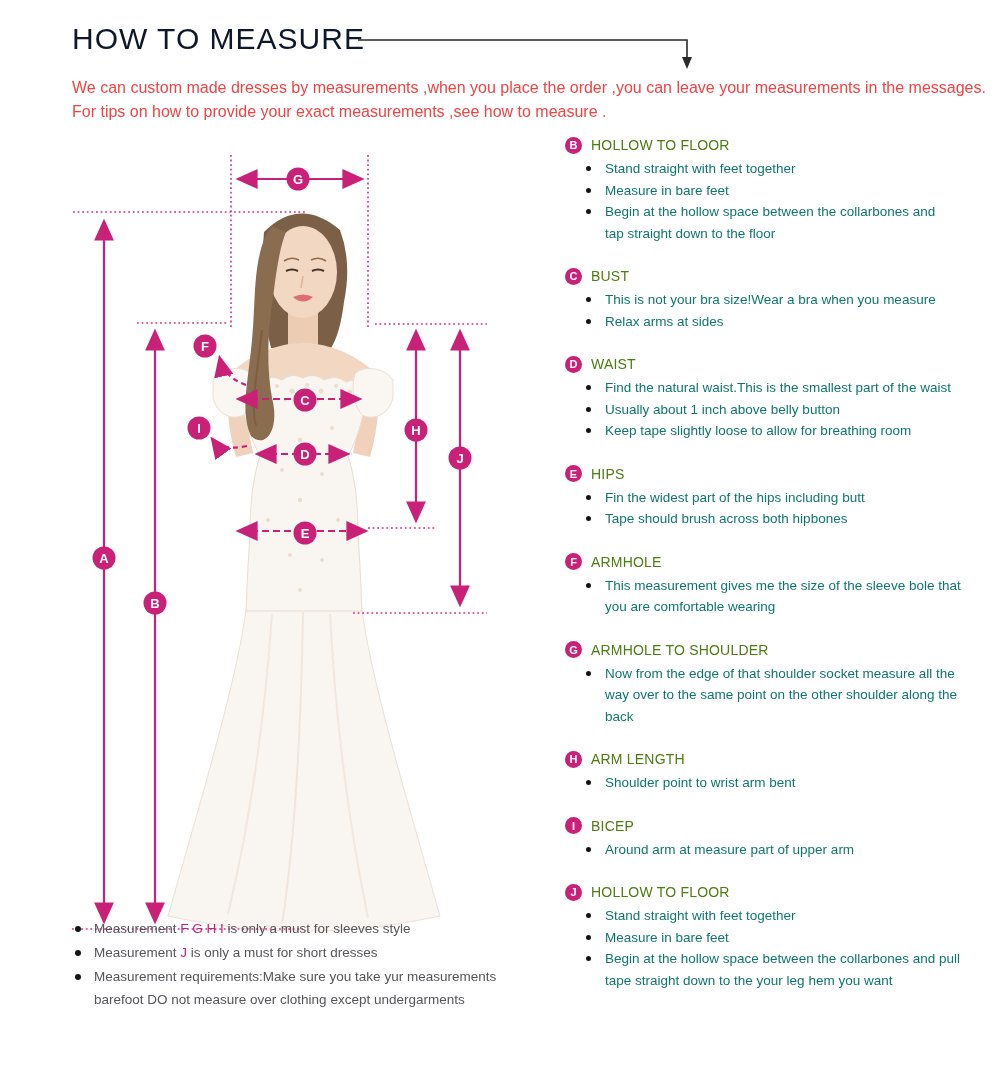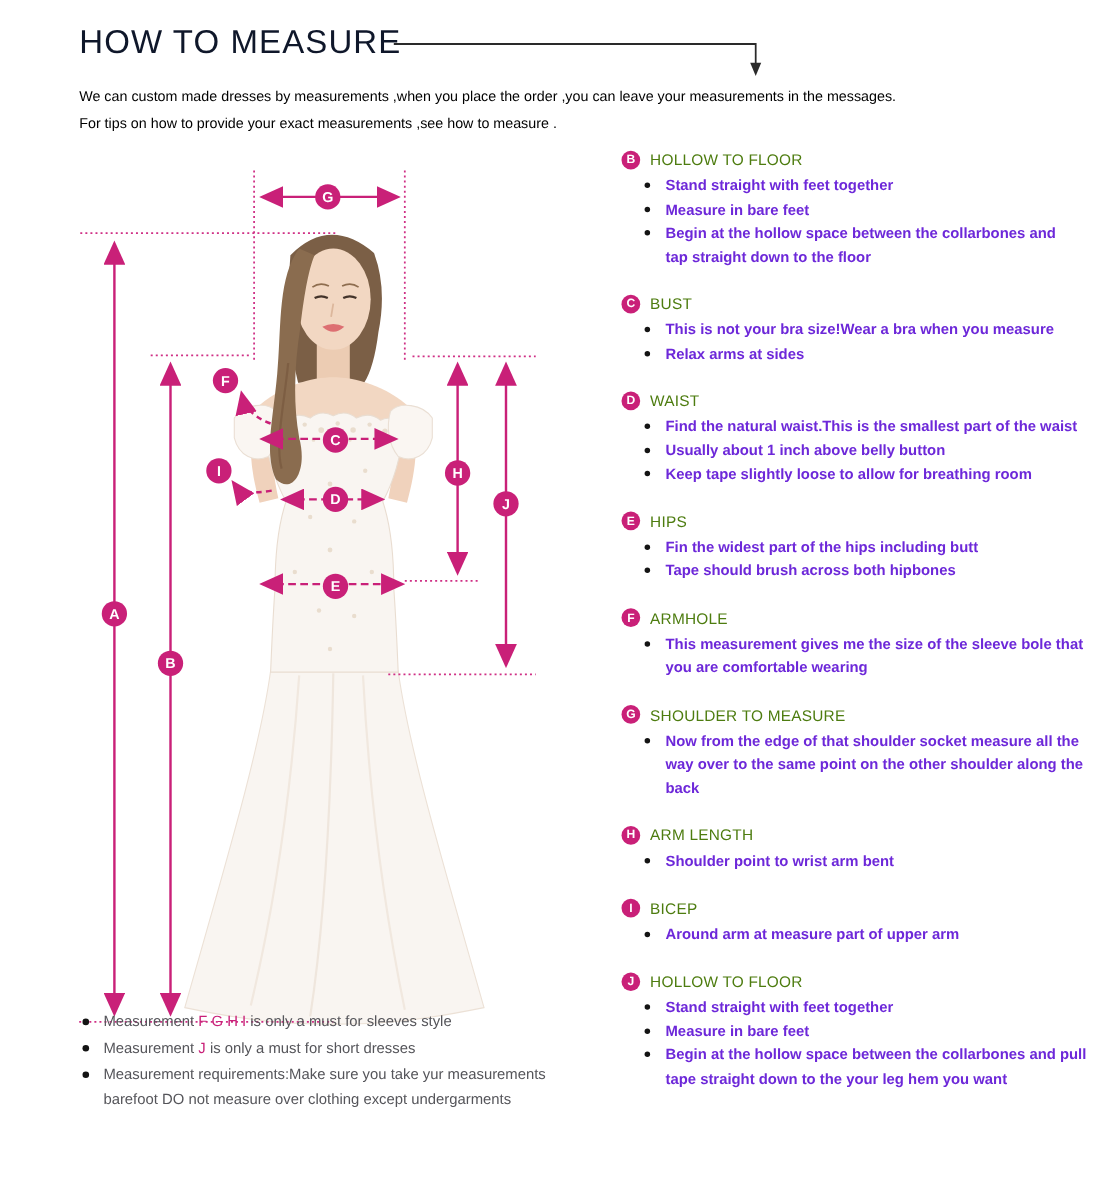--- a/index.html
+++ b/index.html
@@ -5,35 +5,35 @@
   html,body{margin:0;padding:0;}
   body{
     width:1000px;height:1076px;position:relative;background:#ffffff;
     font-family:"Liberation Sans","DejaVu Sans",sans-serif;color:#56565a;overflow:hidden;
   }
   .page-title{
     position:absolute;left:72px;top:22px;font-size:30px;color:#0f172a;
     letter-spacing:1px;font-weight:normal;
   }
   .title-arrow{position:absolute;left:350px;top:28px;}
-  .intro{position:absolute;left:72px;top:76px;font-size:13px;color:#000000;line-height:24px;}
+  .intro{position:absolute;left:72px;top:76px;font-size:16px;color:#ef4444;line-height:24px;}
   .intro p{margin:0;}
   
   .sections{position:absolute;left:565px;top:135px;width:436px;}
   .section{margin-bottom:22px;}
   .sec-head{display:flex;align-items:center;gap:9px;margin-bottom:3px;height:20px;}
   .badge{
     width:17px;height:17px;border-radius:50%;flex:none;
     color:#fff;font-size:11px;font-weight:bold;
     display:flex;align-items:center;justify-content:center;
   }
   .sec-title{font-size:14px;color:#4d7c0f;letter-spacing:.2px;}
   .bullet{display:flex;gap:14px;padding-left:21px;font-size:13.5px;line-height:21.5px;}
   .bullet .dot{width:5px;height:5px;border-radius:50%;background:#141414;margin-top:8px;flex:none;}
-  .btext{white-space:pre-line;color:#6d28d9;font-weight:bold;}
+  .btext{white-space:pre-line;color:#0f766e;}
   
   .notes{position:absolute;left:75px;top:917px;width:452px;}
   .note{display:flex;gap:13px;font-size:13.5px;line-height:23.8px;}
   .note .dot{width:6px;height:6px;border-radius:50%;background:#141414;margin-top:9px;flex:none;}
   .ntext{white-space:pre-line;color:#55555a;}
   .note-em{font-weight:normal;}
   .figure-wrap{position:absolute;left:60px;top:140px;width:480px;height:810px;}
 </style>
 </head>
 <body>
@@ -268,21 +268,21 @@
     <div class="bullet">
         <span class="dot"></span>
         <span class="btext">This measurement gives me the size of the sleeve bole that
 you are comfortable wearing</span>
       </div>
   </div>
 
   <div class="section">
     <div class="sec-head">
       <span class="badge" style="background: rgb(201, 32, 120);">G</span>
-      <span class="sec-title">SHOULDER TO MEASURE</span>
+      <span class="sec-title">ARMHOLE TO SHOULDER</span>
     </div>
     <div class="bullet">
         <span class="dot"></span>
         <span class="btext">Now from the edge of that shoulder socket measure all the
 way over to the same point on the other shoulder along the
 back</span>
       </div>
   </div>
 
   <div class="section">

